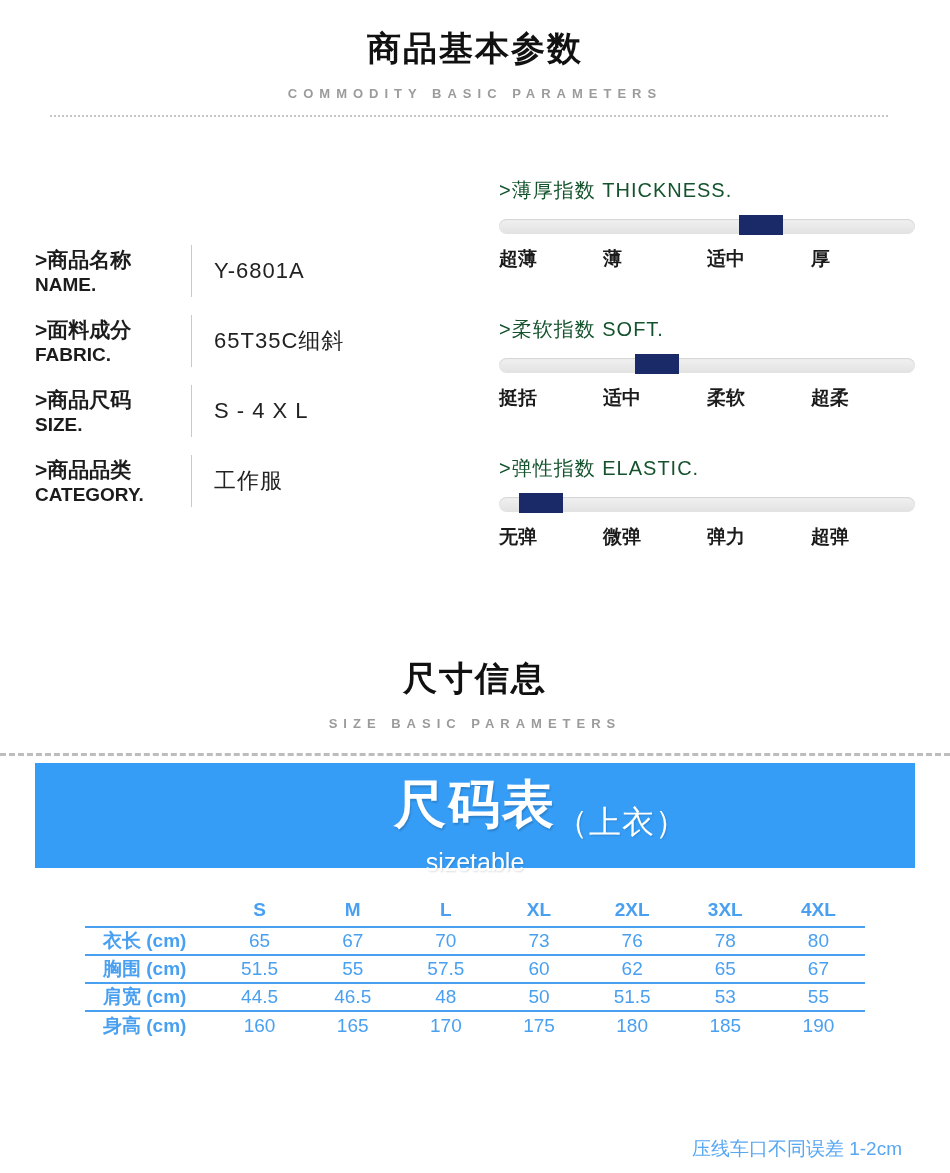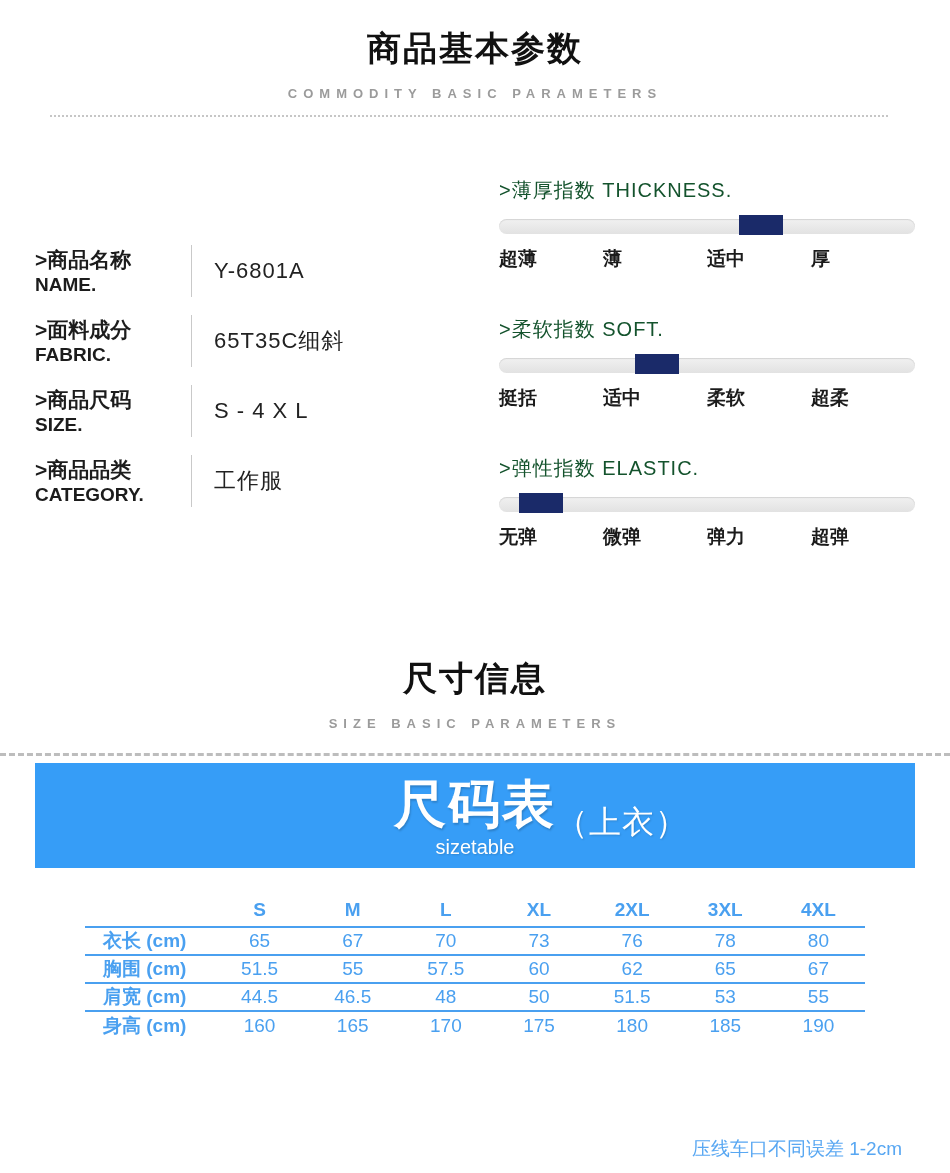--- a/index.html
+++ b/index.html
@@ -47,21 +47,21 @@
 
   
   .banner { position:absolute; left:35px; top:763px; width:880px; height:105px;
     background:#369df7; text-align:center; }
   .banner-inner { display:inline-block; position:relative; margin-top:14px; }
   .banner-title { font-size:52px; font-weight:700; color:#fff; letter-spacing:2px;
     text-shadow:1px 2px 2px rgba(0,0,0,0.18); line-height:1.05; }
   .banner-paren { position:absolute; left:100%; top:24px; white-space:nowrap;
     font-size:32px; color:#fff; font-weight:400; letter-spacing:1px;
     text-shadow:1px 1px 2px rgba(0,0,0,0.15); }
-  .banner-en { font-size:20px; color:#fff; margin-top:4px;
+  .banner-en { font-size:25px; color:#fff; margin-top:16px;
     text-shadow:1px 1px 2px rgba(0,0,0,0.15); }
 
   
   .size-table { position:absolute; left:85px; top:893px; width:780px;
     border-collapse:collapse; table-layout:fixed; }
   .size-table th, .size-table td { font-weight:400; color:#4aa0f0; text-align:center;
     font-size:19px; height:28px; vertical-align:middle; }
   .size-table thead th { height:34px; font-weight:700; }
   .size-table thead tr { border-bottom:2px solid #4aa0f0; }
   .size-table tbody tr { border-bottom:2px solid #4aa0f0; }

